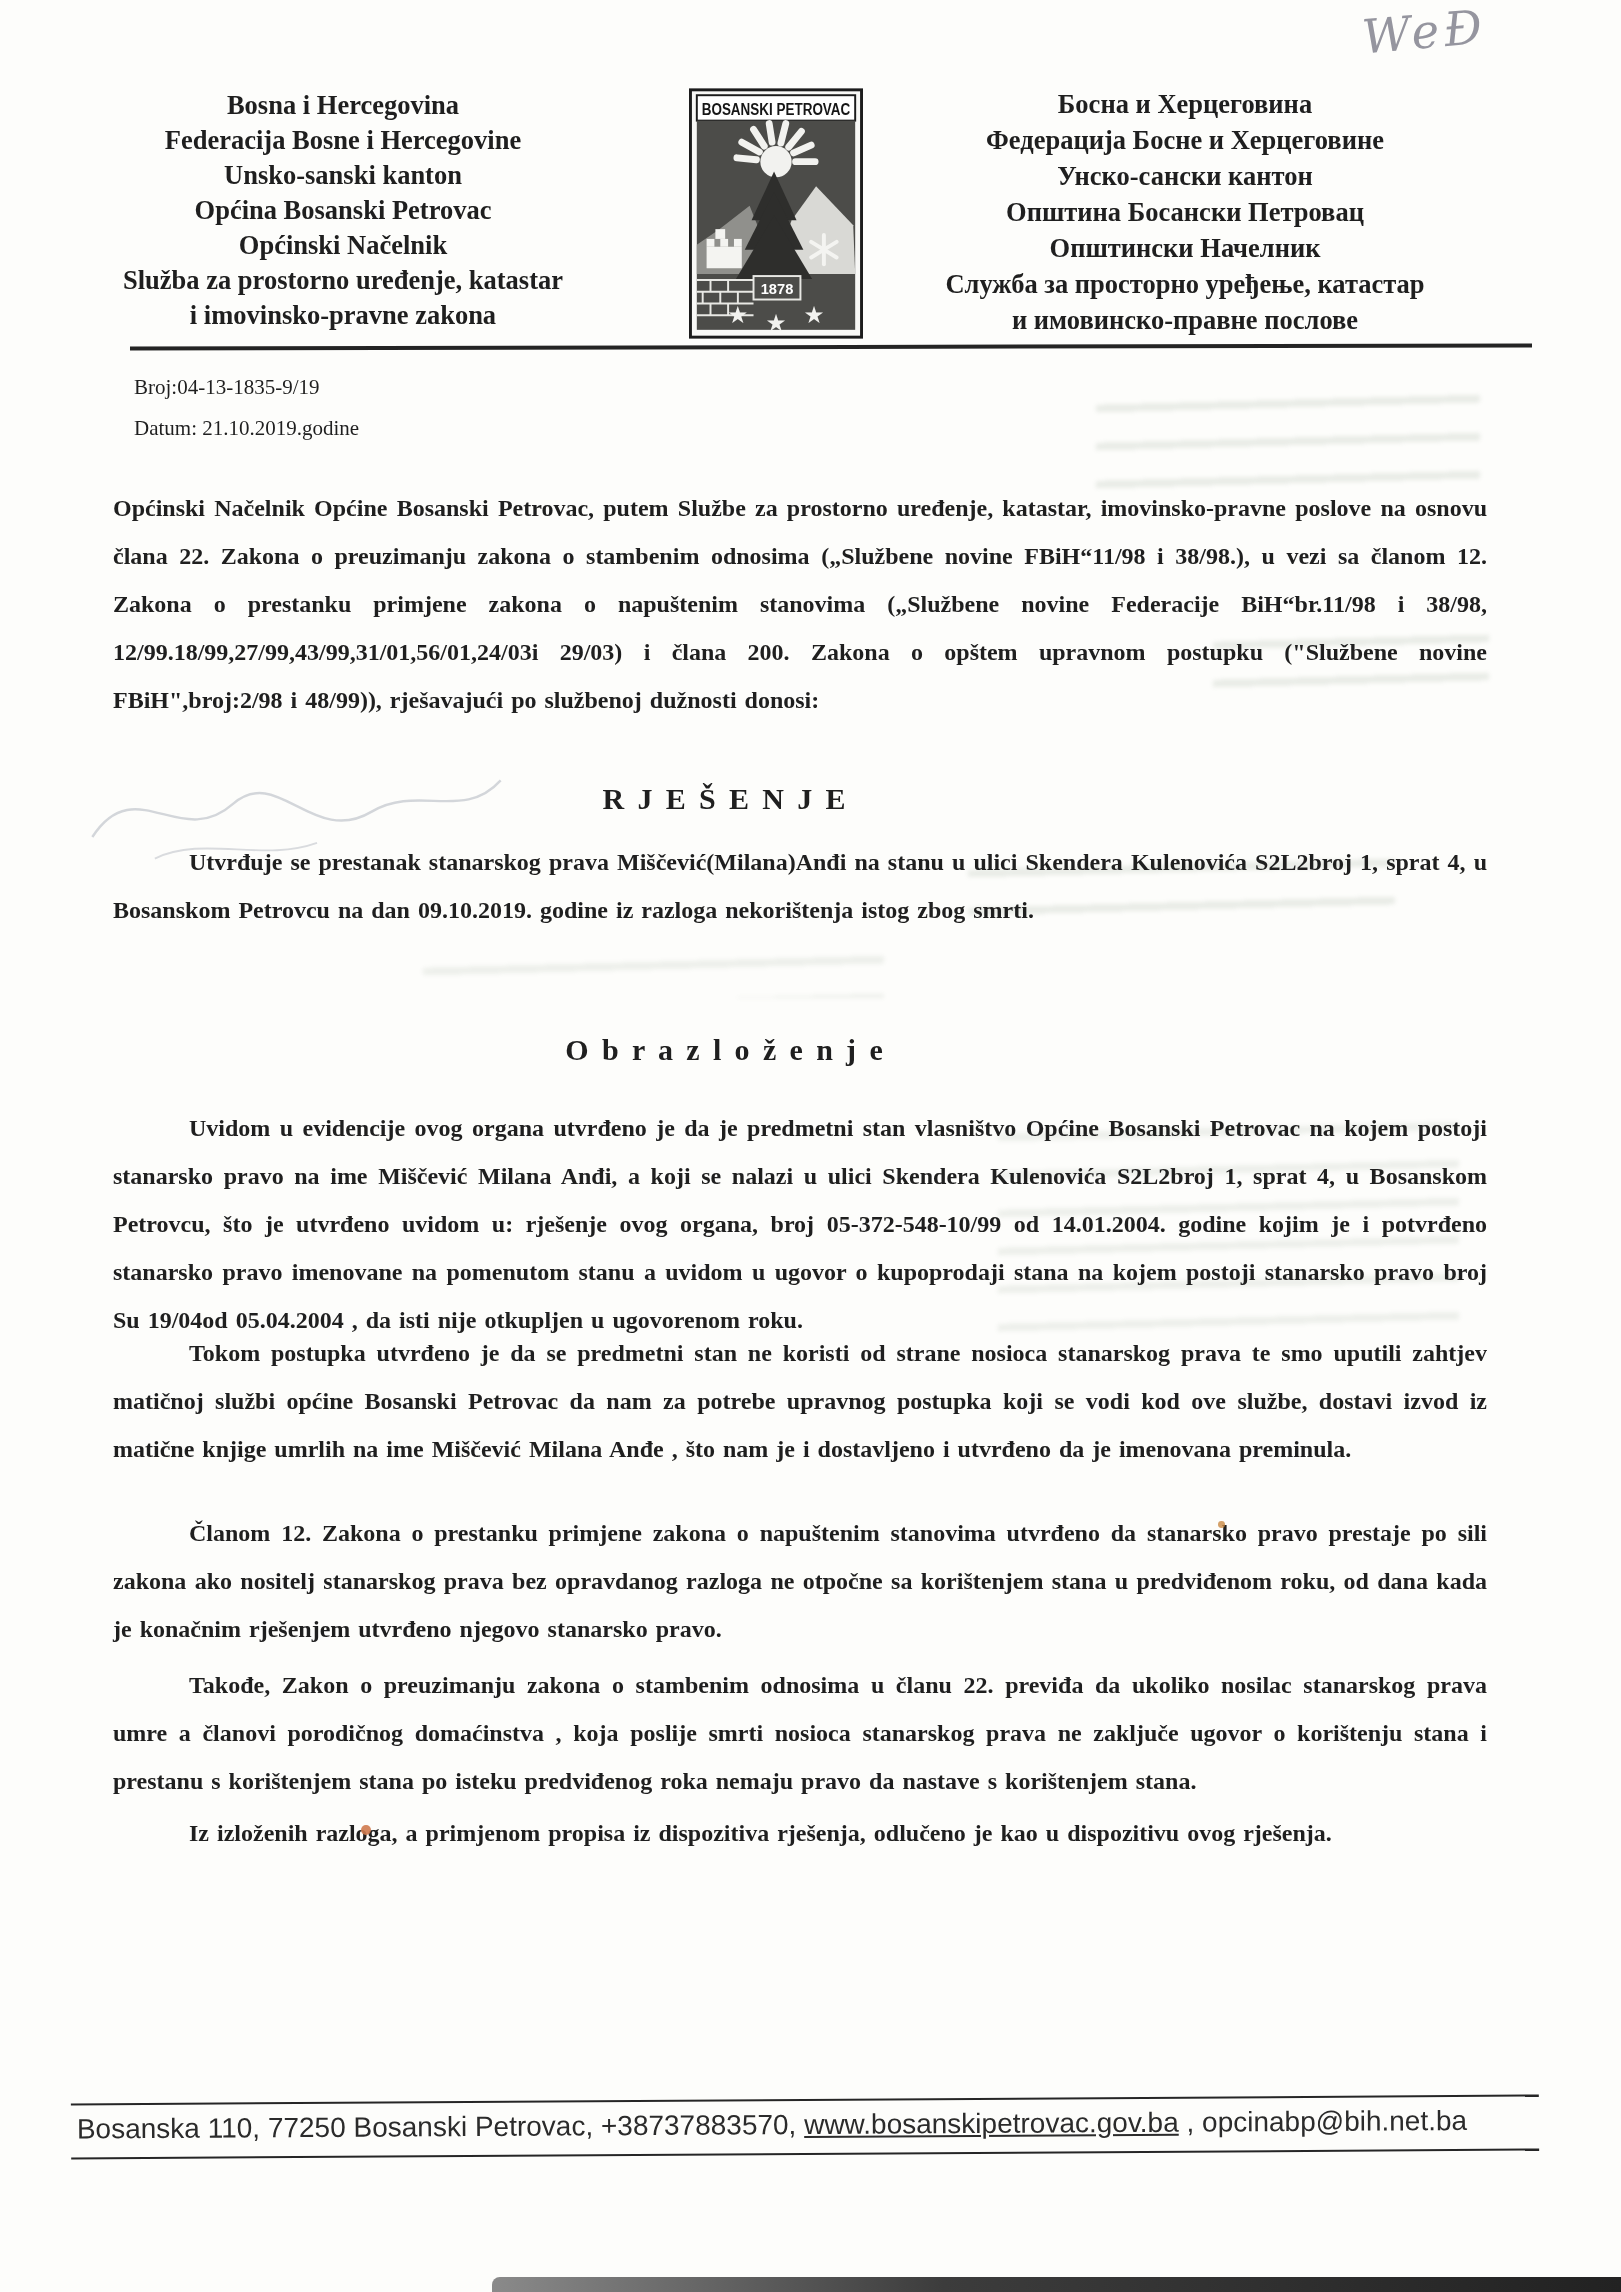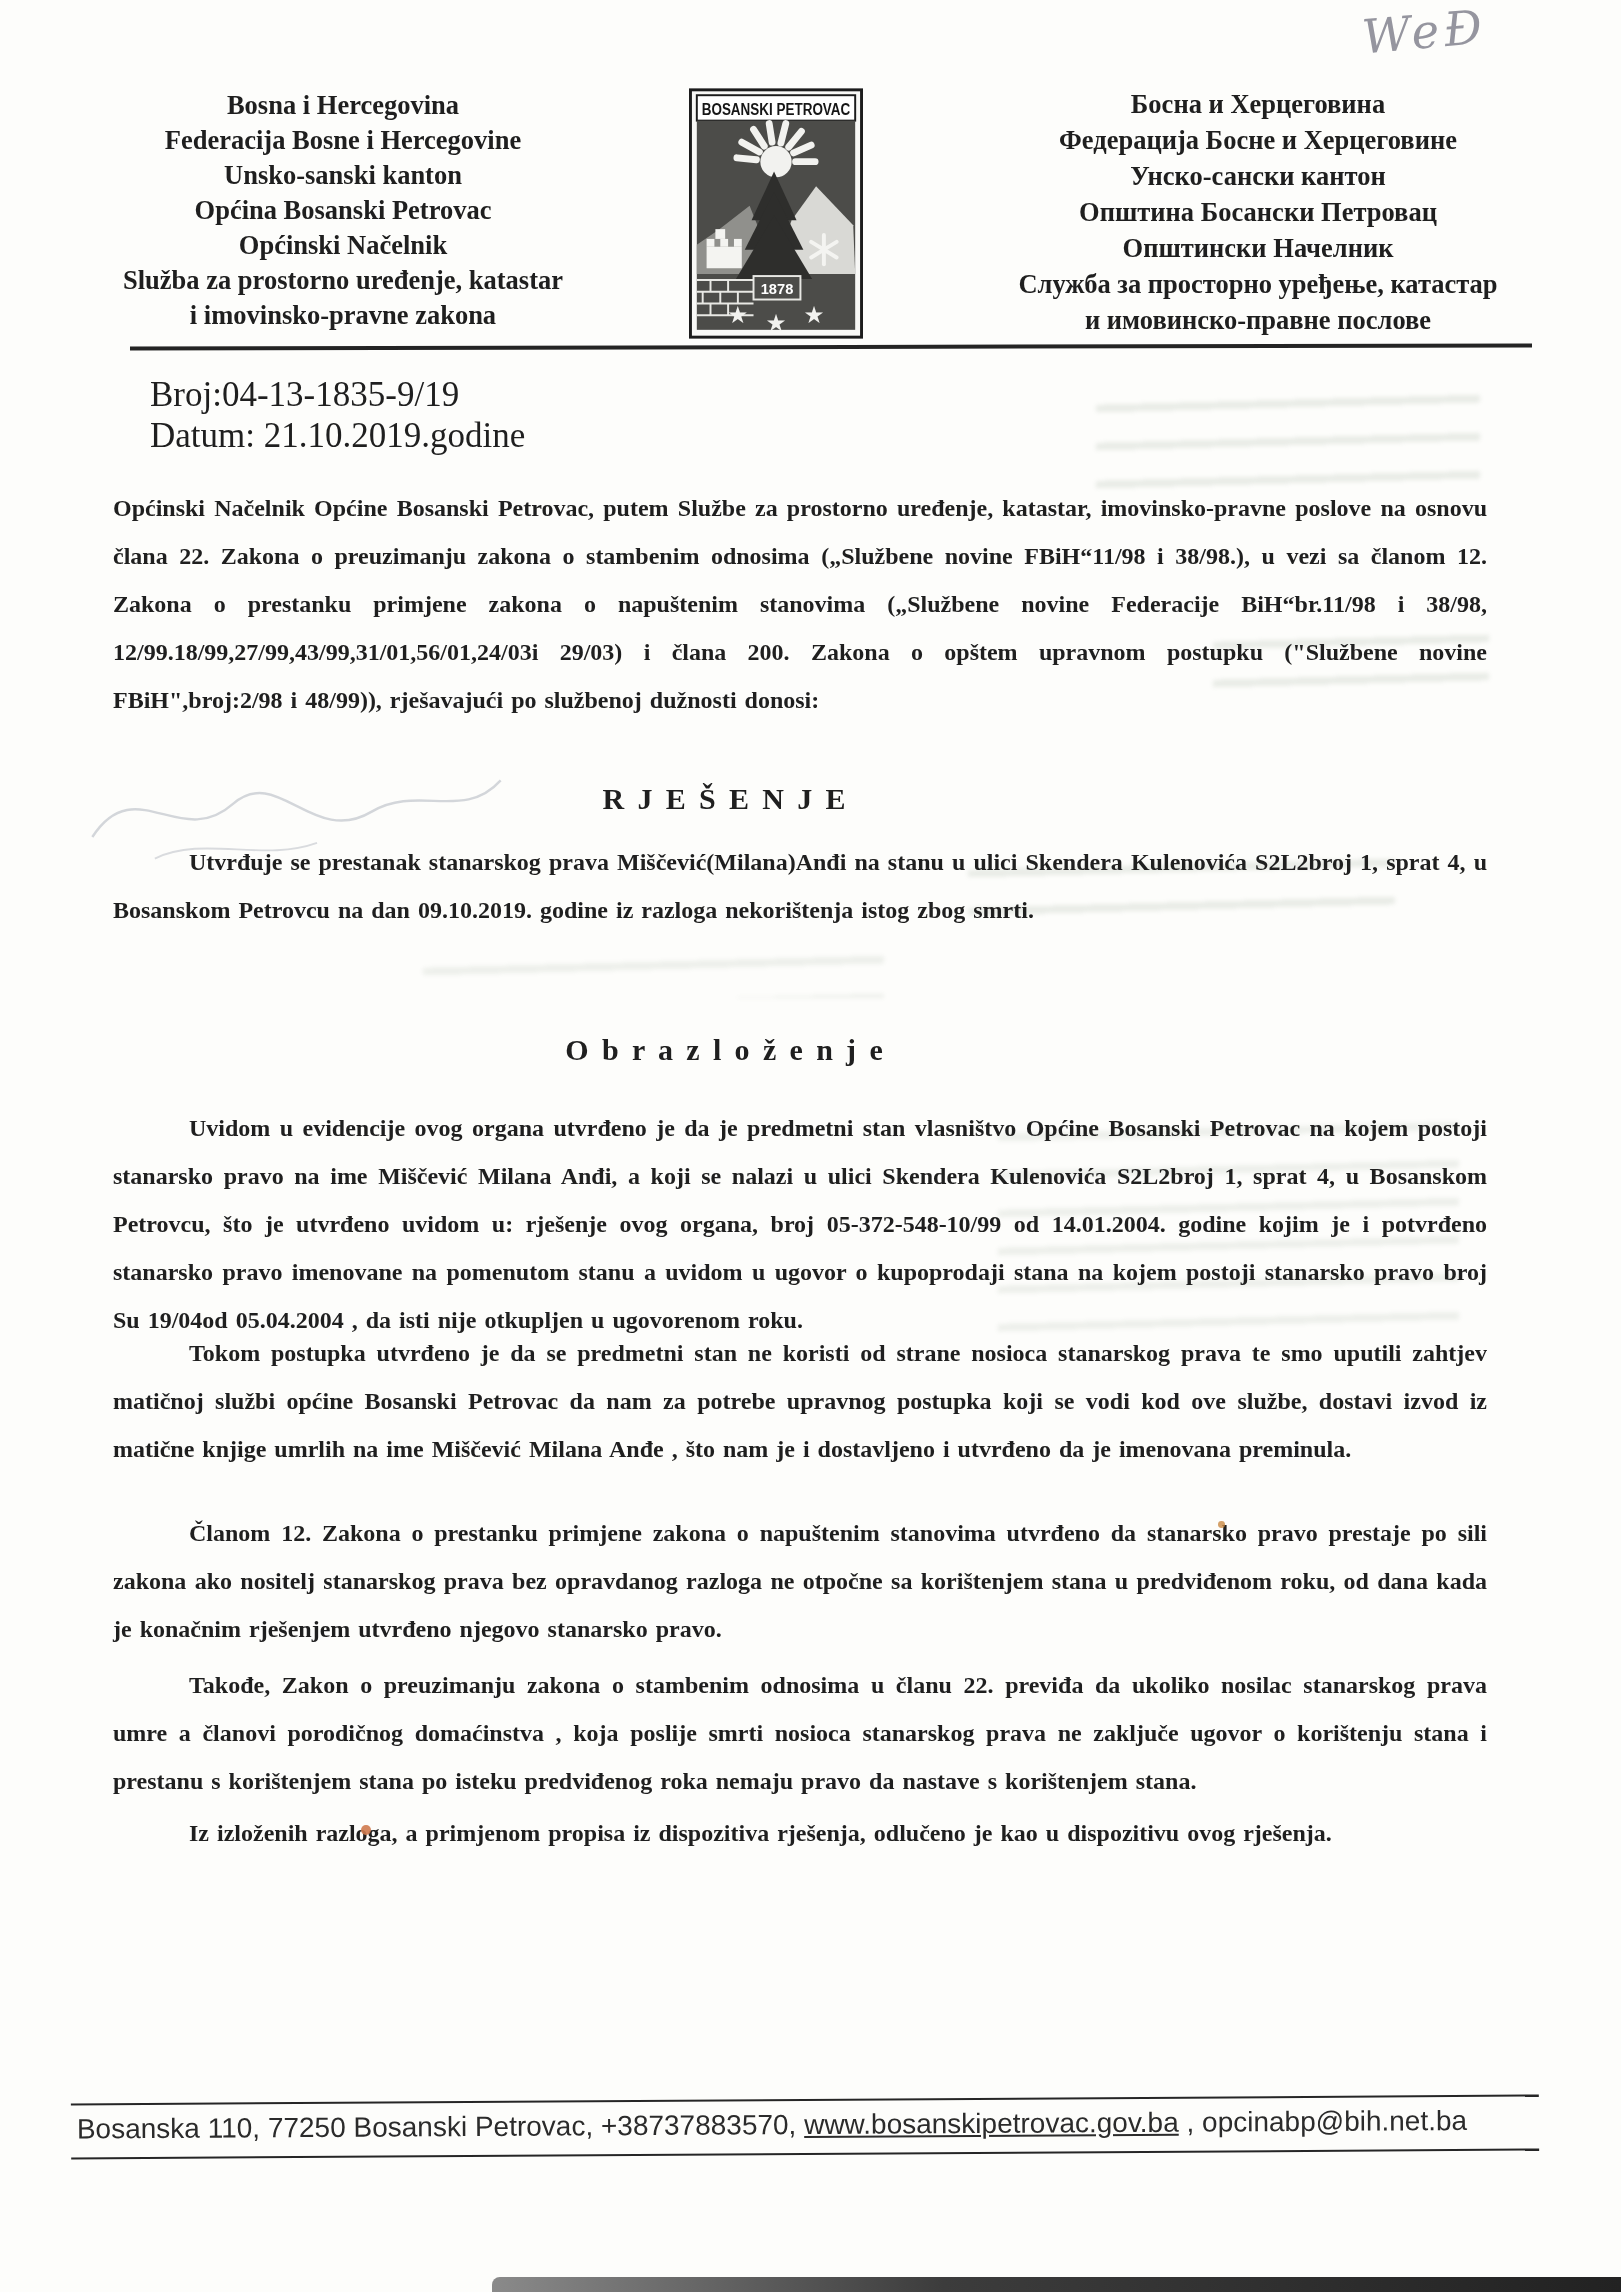--- a/index.html
+++ b/index.html
@@ -7,27 +7,27 @@
     width:1621px;height:2293px;position:relative;overflow:hidden;
     background:#fdfdfb;
     font-family:"Liberation Serif", serif;
     color:#1f1f1f;
   }
   .page{position:absolute;inset:0;}
 
   
   .hdr-col{position:absolute;text-align:center;font-weight:bold;}
   .hdr-left{top:88px;left:93px;width:500px;font-size:26.5px;line-height:35px;}
-  .hdr-right{top:86px;left:971px;width:574px;font-size:26.5px;line-height:36px;}
+  .hdr-right{top:86px;left:898px;width:574px;font-size:26.5px;line-height:36px;}
   .hdr-col div{white-space:nowrap;}
   .emblem{position:absolute;top:88px;left:689px;width:174px;height:251px;}
   .hdr-rule{position:absolute;top:345px;left:130px;width:1402px;height:3.9px;background:#242424;transform:rotate(-0.12deg);}
 
   
-  .ref-line{position:absolute;left:150px;font-size:35px;white-space:nowrap;}
+  .ref-line{position:absolute;left:134px;font-size:21px;white-space:nowrap;}
   .ref-broj{top:375px;}
   .ref-datum{top:416px;}
 
   
   .para{
     position:absolute;left:113px;width:1374px;
     text-align:justify;font-size:24px;line-height:48px;
     word-spacing:2px;
     font-weight:bold;
   }

